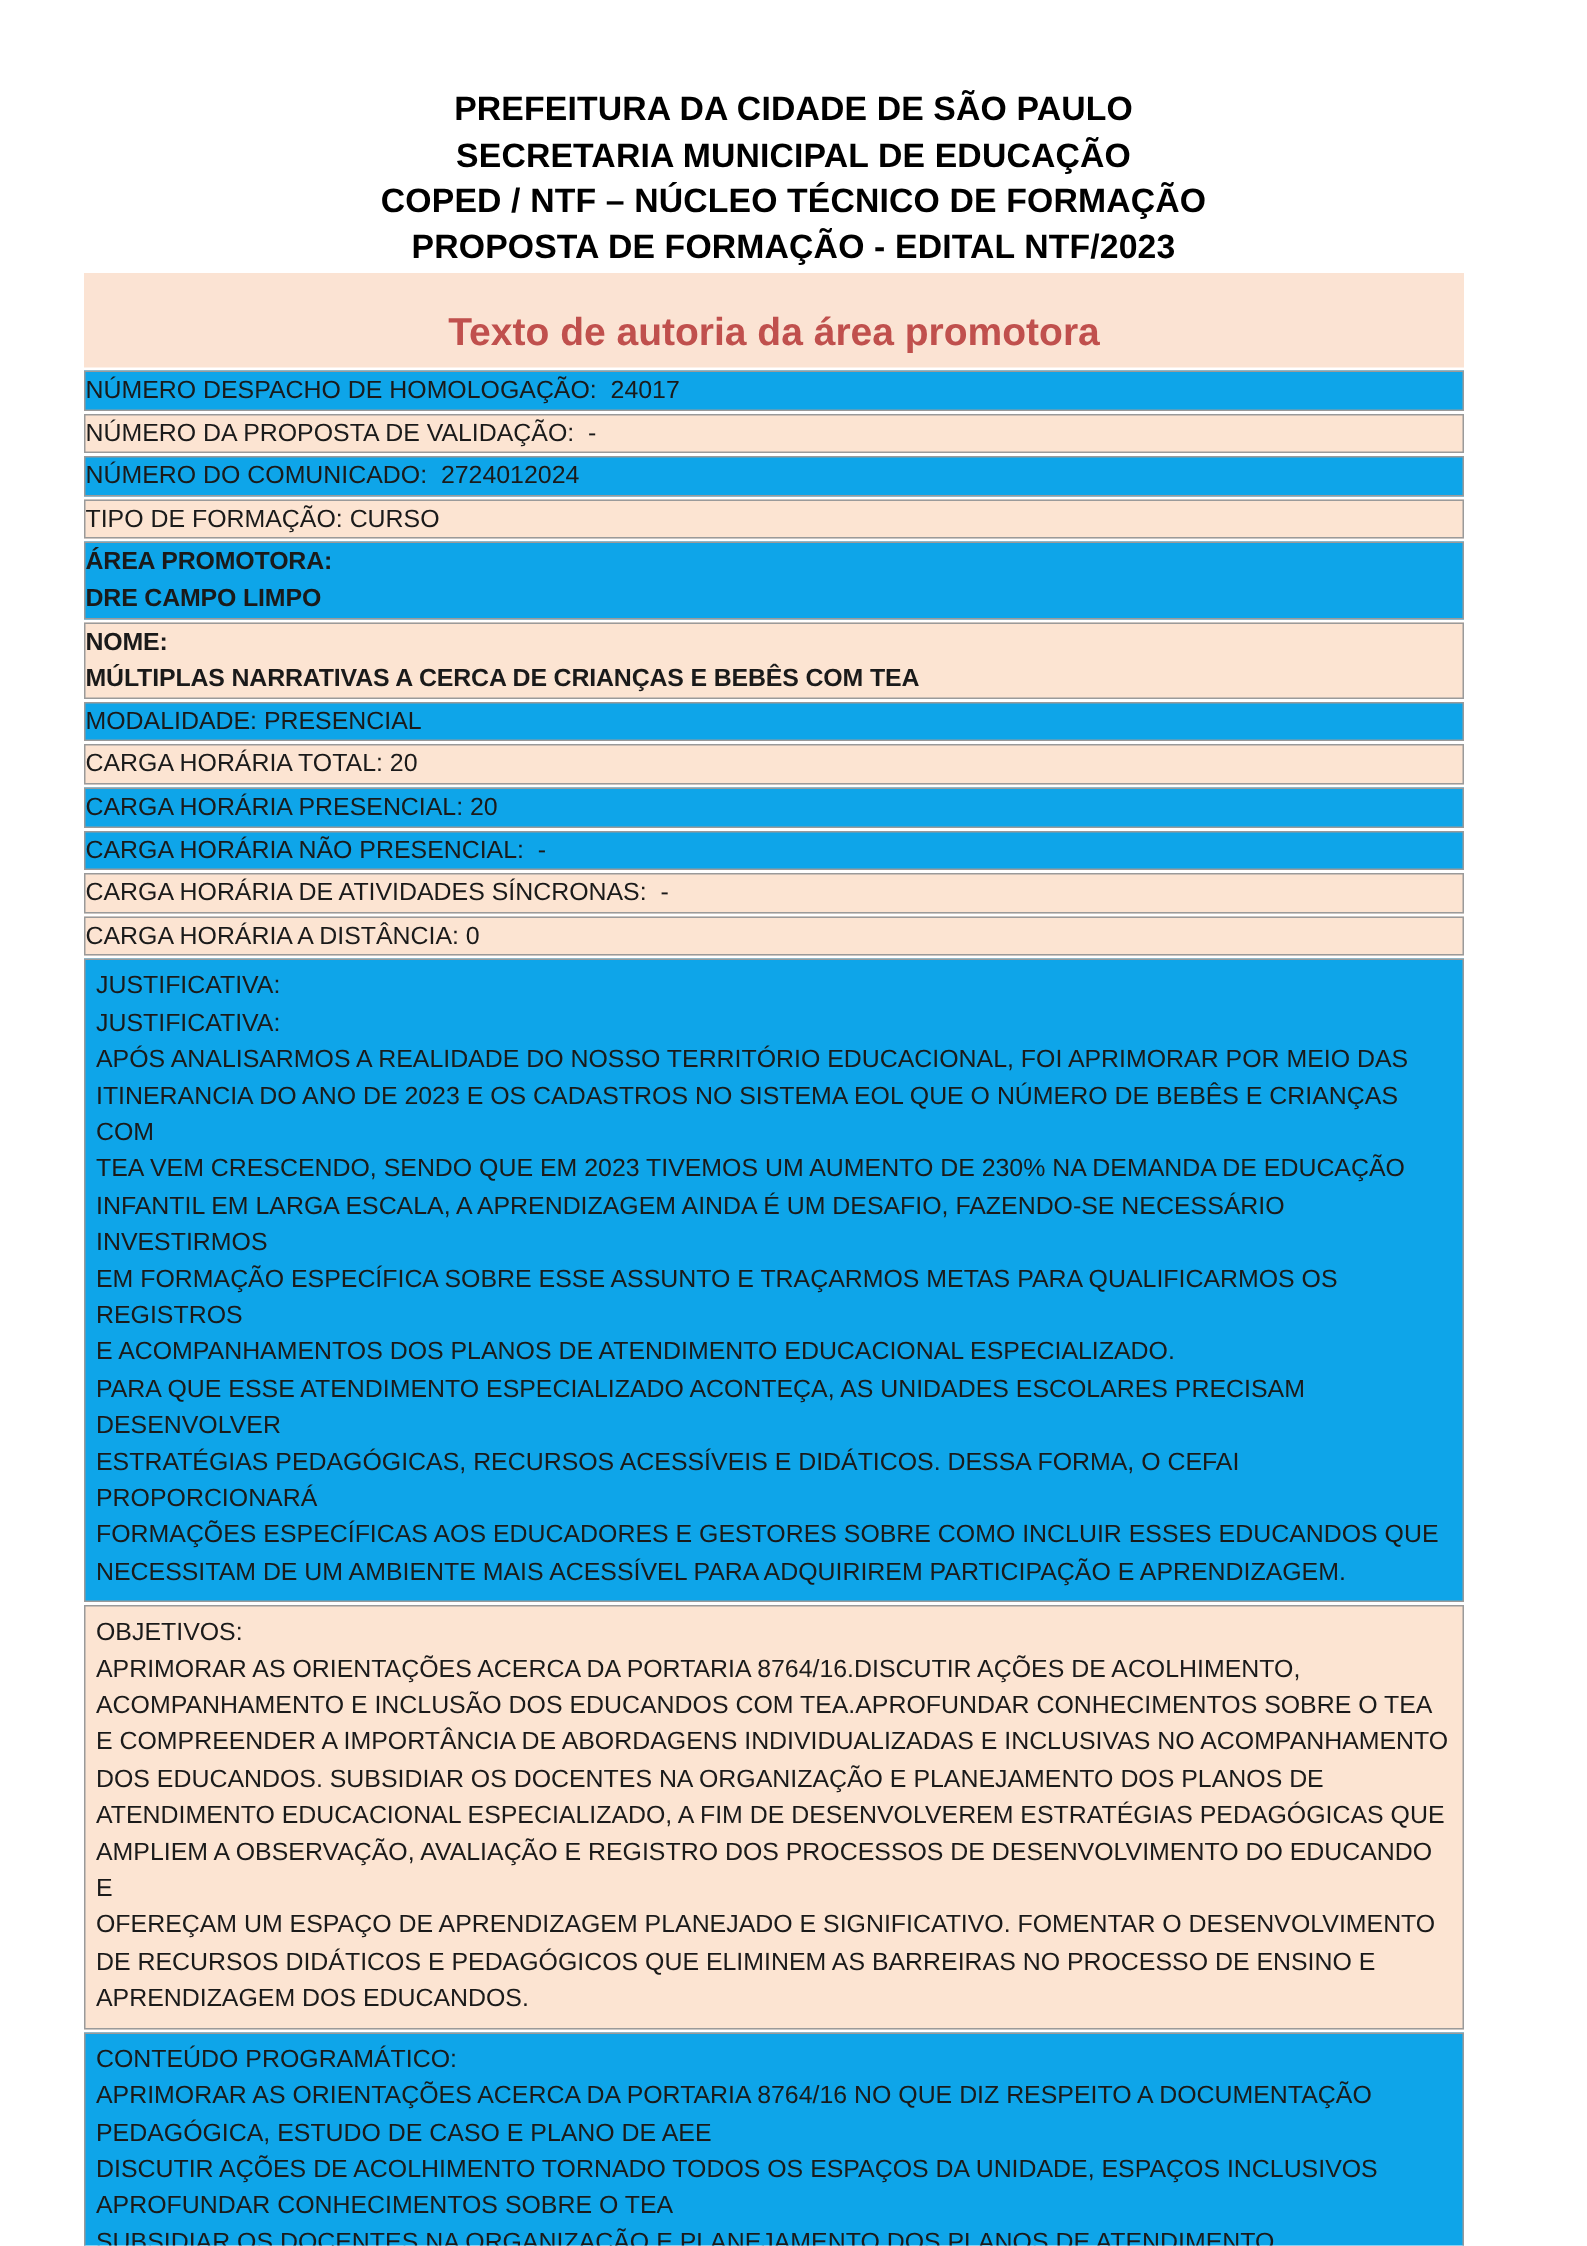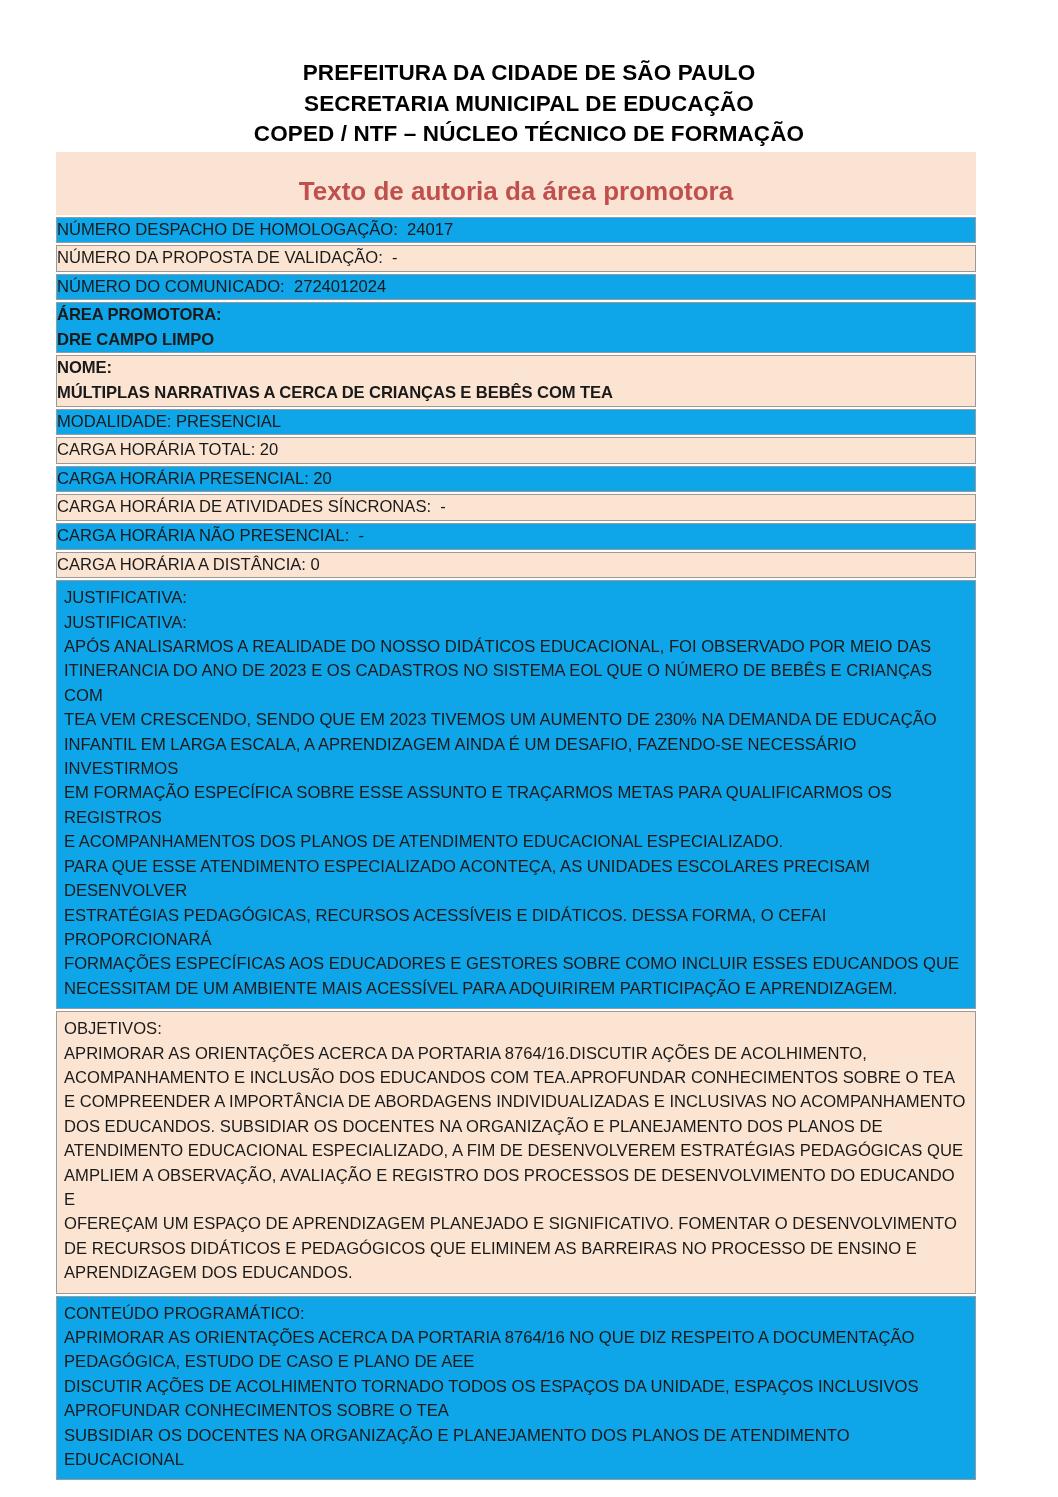--- a/index.html
+++ b/index.html
@@ -92,20 +92,21 @@
 </style>
 </head>
 <body>
 
 <div class="page">
 
   <div class="doc-header">
     <div class="hline">PREFEITURA DA CIDADE DE SÃO PAULO</div>
     <div class="hline">SECRETARIA MUNICIPAL DE EDUCAÇÃO</div>
     <div class="hline">COPED / NTF – NÚCLEO TÉCNICO DE FORMAÇÃO</div>
+    <div class="hline">PROPOSTA DE FORMAÇÃO - EDITAL NTF/2023</div>
   </div>
 
   <table class="form-table">
     <tbody>
       <tr class="banner-row">
         <td>
           <div class="banner-text">Texto de autoria da área promotora</div>
         </td>
       </tr>
     </tbody>
@@ -119,20 +120,25 @@
           <td class="cell shaded">
             <span class="line">NÚMERO DA PROPOSTA DE VALIDAÇÃO:  -</span>
           </td>
         </tr>
         <tr>
           <td class="cell">
             <span class="line">NÚMERO DO COMUNICADO:  2724012024</span>
           </td>
         </tr>
         <tr>
+          <td class="cell shaded">
+            <span class="line">TIPO DE FORMAÇÃO: CURSO</span>
+          </td>
+        </tr>
+        <tr>
           <td class="cell bold">
             <span class="line">ÁREA PROMOTORA:</span>
             <span class="line">DRE CAMPO LIMPO</span>
           </td>
         </tr>
         <tr>
           <td class="cell shaded bold">
             <span class="line">NOME:</span>
             <span class="line">MÚLTIPLAS NARRATIVAS A CERCA DE CRIANÇAS E BEBÊS COM TEA</span>
           </td>
@@ -146,39 +152,39 @@
           <td class="cell shaded">
             <span class="line">CARGA HORÁRIA TOTAL: 20</span>
           </td>
         </tr>
         <tr>
           <td class="cell">
             <span class="line">CARGA HORÁRIA PRESENCIAL: 20</span>
           </td>
         </tr>
         <tr>
+          <td class="cell">
+            <span class="line">CARGA HORÁRIA NÃO PRESENCIAL:  -</span>
+          </td>
+        </tr>
+        <tr>
           <td class="cell shaded">
             <span class="line">CARGA HORÁRIA DE ATIVIDADES SÍNCRONAS:  -</span>
-          </td>
-        </tr>
-        <tr>
-          <td class="cell">
-            <span class="line">CARGA HORÁRIA NÃO PRESENCIAL:  -</span>
           </td>
         </tr>
         <tr>
           <td class="cell shaded">
             <span class="line">CARGA HORÁRIA A DISTÂNCIA: 0</span>
           </td>
         </tr>
         <tr>
           <td class="cell block">
             <span class="line">JUSTIFICATIVA:</span>
             <span class="line">JUSTIFICATIVA:</span>
-            <span class="line">APÓS ANALISARMOS A REALIDADE DO NOSSO DIDÁTICOS EDUCACIONAL, FOI OBSERVADO POR MEIO DAS</span>
+            <span class="line">APÓS ANALISARMOS A REALIDADE DO NOSSO TERRITÓRIO EDUCACIONAL, FOI APRIMORAR POR MEIO DAS</span>
             <span class="line">ITINERANCIA DO ANO DE 2023 E OS CADASTROS NO SISTEMA EOL QUE O NÚMERO DE BEBÊS E CRIANÇAS COM</span>
             <span class="line">TEA VEM CRESCENDO, SENDO QUE EM 2023 TIVEMOS UM AUMENTO DE 230% NA DEMANDA DE EDUCAÇÃO</span>
             <span class="line">INFANTIL EM LARGA ESCALA, A APRENDIZAGEM AINDA É UM DESAFIO, FAZENDO-SE NECESSÁRIO INVESTIRMOS</span>
             <span class="line">EM FORMAÇÃO ESPECÍFICA SOBRE ESSE ASSUNTO E TRAÇARMOS METAS PARA QUALIFICARMOS OS REGISTROS</span>
             <span class="line">E ACOMPANHAMENTOS DOS PLANOS DE ATENDIMENTO EDUCACIONAL ESPECIALIZADO.</span>
             <span class="line">PARA QUE ESSE ATENDIMENTO ESPECIALIZADO ACONTEÇA, AS UNIDADES ESCOLARES PRECISAM DESENVOLVER</span>
             <span class="line">ESTRATÉGIAS PEDAGÓGICAS, RECURSOS ACESSÍVEIS E DIDÁTICOS. DESSA FORMA, O CEFAI PROPORCIONARÁ</span>
             <span class="line">FORMAÇÕES ESPECÍFICAS AOS EDUCADORES E GESTORES SOBRE COMO INCLUIR ESSES EDUCANDOS QUE</span>
             <span class="line">NECESSITAM DE UM AMBIENTE MAIS ACESSÍVEL PARA ADQUIRIREM PARTICIPAÇÃO E APRENDIZAGEM.</span>
           </td>

